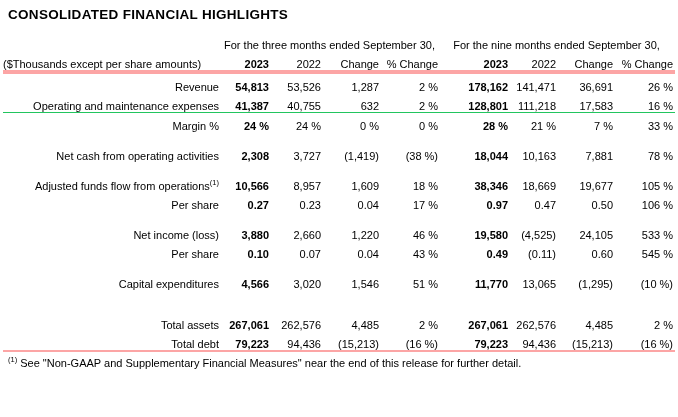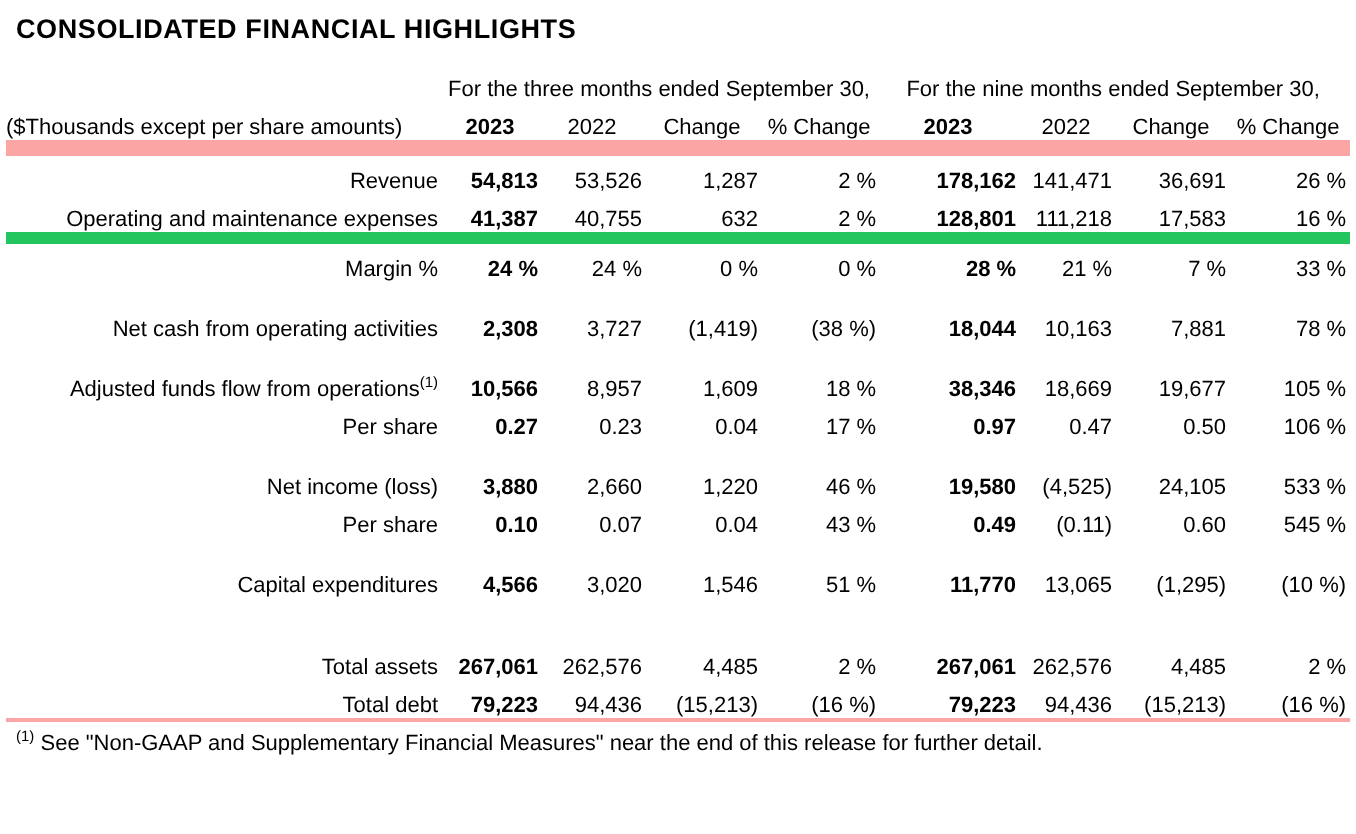--- a/index.html
+++ b/index.html
@@ -38,37 +38,37 @@
     overflow: hidden;
     white-space: nowrap;
   }
   tr.group-header th {
     font-weight: normal;
     text-align: center;
     height: 16px;
     font-size: 11px;
   }
   tr.col-header th { height: 19px; }
-  tr.col-header { border-bottom: 8px solid #fca5a5; }
+  tr.col-header { border-bottom: 4px solid #fca5a5; }
   th.label-header {
     text-align: left;
     font-weight: normal;
     padding-left: 5px;
   }
   th.num-header {
-    text-align: center;
+    text-align: right;
     font-weight: normal;
   }
   th.num-header.bold { font-weight: bold; }
   tbody td { height: 19px; }
   td.label { text-align: right; padding-left: 5px; }
   td.label.indent { padding-left: 12px; }
   td.num { text-align: right; }
   .bold { font-weight: bold; }
-  tr.rule-below { border-bottom: 6px solid #22c55e; }
+  tr.rule-below { border-bottom: 1px solid #22c55e; }
   tbody tr.last-row { border-bottom: 2px solid #fca5a5; }
   tr.spacer td { height: 11px; }
   sup {
     font-size: 7.5px;
     line-height: 0;
     vertical-align: super;
   }
   .footnote {
     font-size: 11px;
     margin: 5px 0 0 5px;

